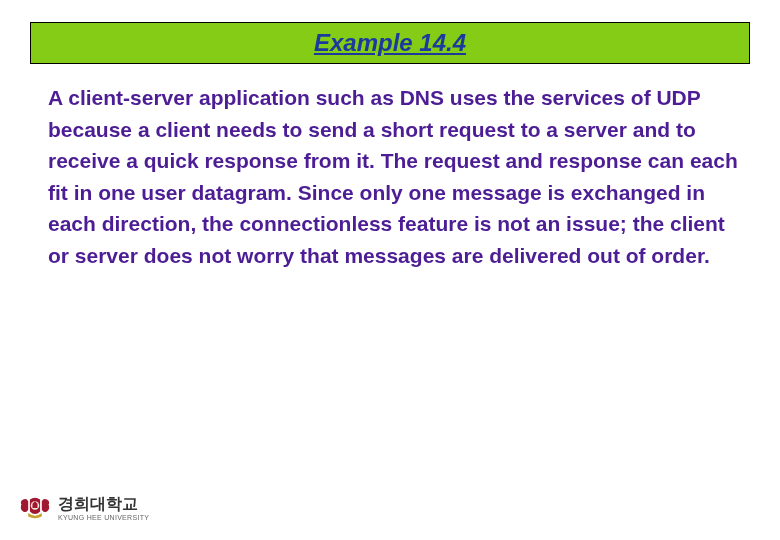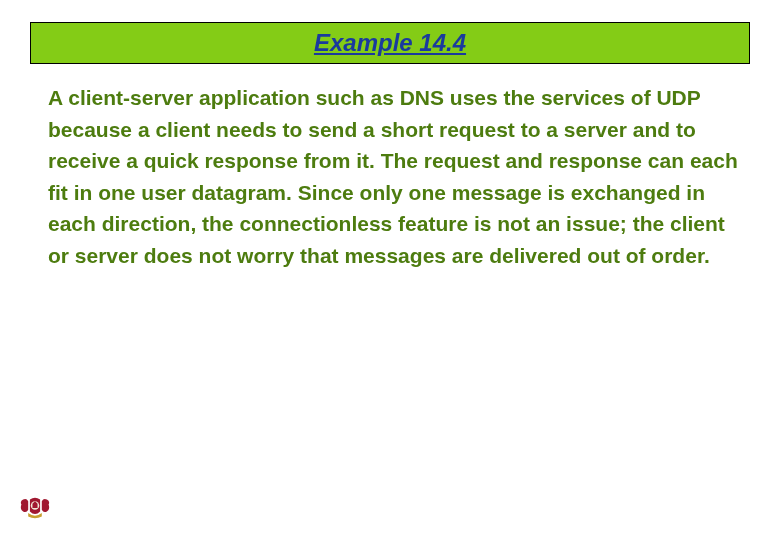--- a/index.html
+++ b/index.html
@@ -26,21 +26,21 @@
       font-weight: bold;
       font-style: italic;
       font-size: 24px;
       text-decoration: underline;
     }
     .body-text {
       margin: 18px 40px 0 48px;
       font-size: 21px;
       font-weight: bold;
       line-height: 1.5;
-      color: #4d7c0f;
+      color: #4c1d95;
     }
     .footer-logo {
       position: absolute;
       bottom: 18px;
       left: 18px;
       display: flex;
       align-items: center;
       gap: 6px;
     }
     .crest {
@@ -83,13 +83,17 @@
   <div class="crest">
     <svg viewBox="0 0 40 32">
       <path d="M4 12 Q2 8 6 6 Q10 4 12 8 L12 18 Q10 22 6 20 Q2 18 4 12 Z" fill="#a01830"></path>
       <path d="M36 12 Q38 8 34 6 Q30 4 28 8 L28 18 Q30 22 34 20 Q38 18 36 12 Z" fill="#a01830"></path>
       <path d="M14 6 Q20 2 26 6 L26 20 Q20 26 14 20 Z" fill="#a01830"></path>
       <circle cx="20" cy="13" r="5" fill="#f0e8d8"></circle>
       <path d="M17 11 L20 8 L23 11 L23 16 L17 16 Z" fill="#a01830"></path>
       <path d="M12 22 Q20 28 28 22 L28 26 Q20 30 12 26 Z" fill="#c8a030"></path>
     </svg>
   </div>
+  <div class="logo-text">
+    <span class="logo-korean">경희대학교</span>
+    <span class="logo-english">KYUNG HEE UNIVERSITY</span>
+  </div>
 </div>
 
 </body></html>

